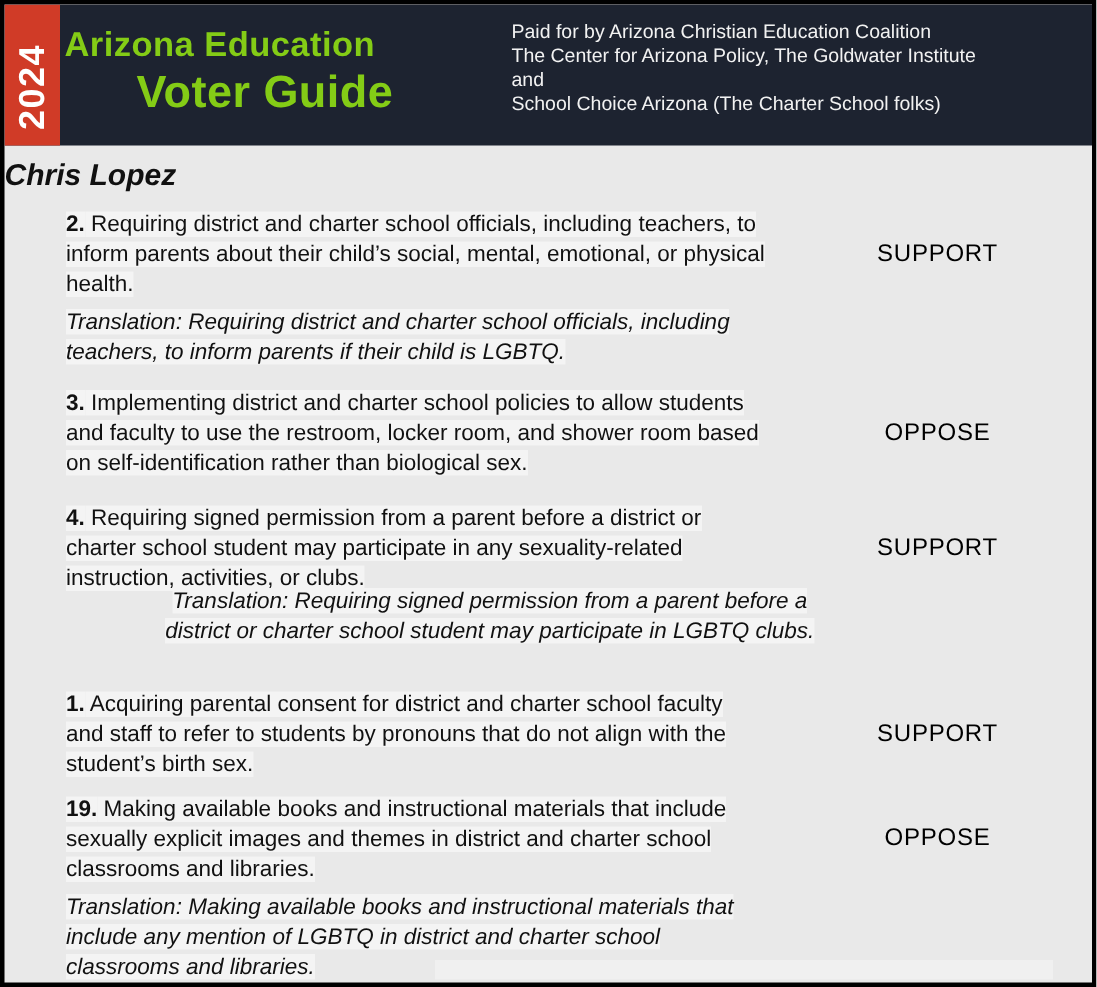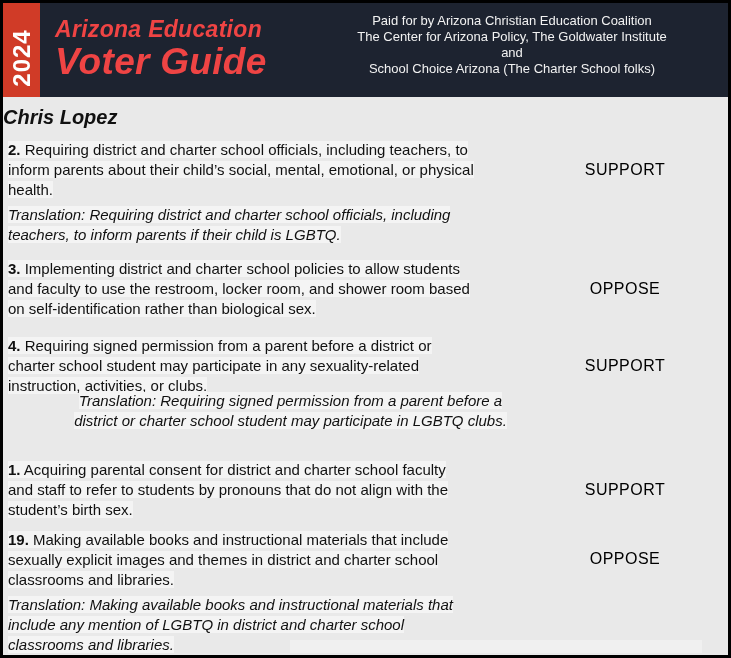--- a/index.html
+++ b/index.html
@@ -37,35 +37,34 @@
     top: 58%;
     transform: translate(-50%, -50%) rotate(-90deg);
     color: #ffffff;
     font-weight: bold;
     font-size: 24px;
     letter-spacing: 1px;
     white-space: nowrap;
   }
   .title-block {
     position: absolute;
-    left: 52px;
+    left: 40px;
     top: 13px;
-    color: #ef4444;
+    color: #84cc16;
     font-weight: bold;
     line-height: 1;
-    font-style: italic;
   }
   .title-line1 { font-size: 23px; line-height: 27px; letter-spacing: 0.3px; }
-  .title-line2 { font-size: 37px; line-height: 38px; letter-spacing: 0.3px; }
+  .title-line2 { font-size: 30px; line-height: 38px; letter-spacing: 0.3px; margin-left: 48px; }
   .paidfor {
     position: absolute;
     left: 338px;
     top: 10px;
     width: 342px;
-    text-align: center;
+    text-align: left;
     color: #f2f2f2;
     font-size: 13px;
     line-height: 16px;
   }
   .pf-italic { }
   
   .candidate {
     position: absolute;
     left: 0; top: 103px;
     width: 725px;
@@ -78,20 +77,21 @@
     position: absolute;
     left: 5px;
     width: 715px;
   }
   .qtext {
     display: block;
     width: 565px;
     font-size: 15px;
     line-height: 20px;
     white-space: pre-line;
+    margin-left: 36px;
   }
   .qtext .hl { background: #f4f4f4; }
   .qnum { font-weight: bold; }
   .trans .qtext { font-style: italic; }
   .stance {
     position: absolute;
     left: 552px;
     top: 50%;
     transform: translateY(-50%);
     width: 130px;

